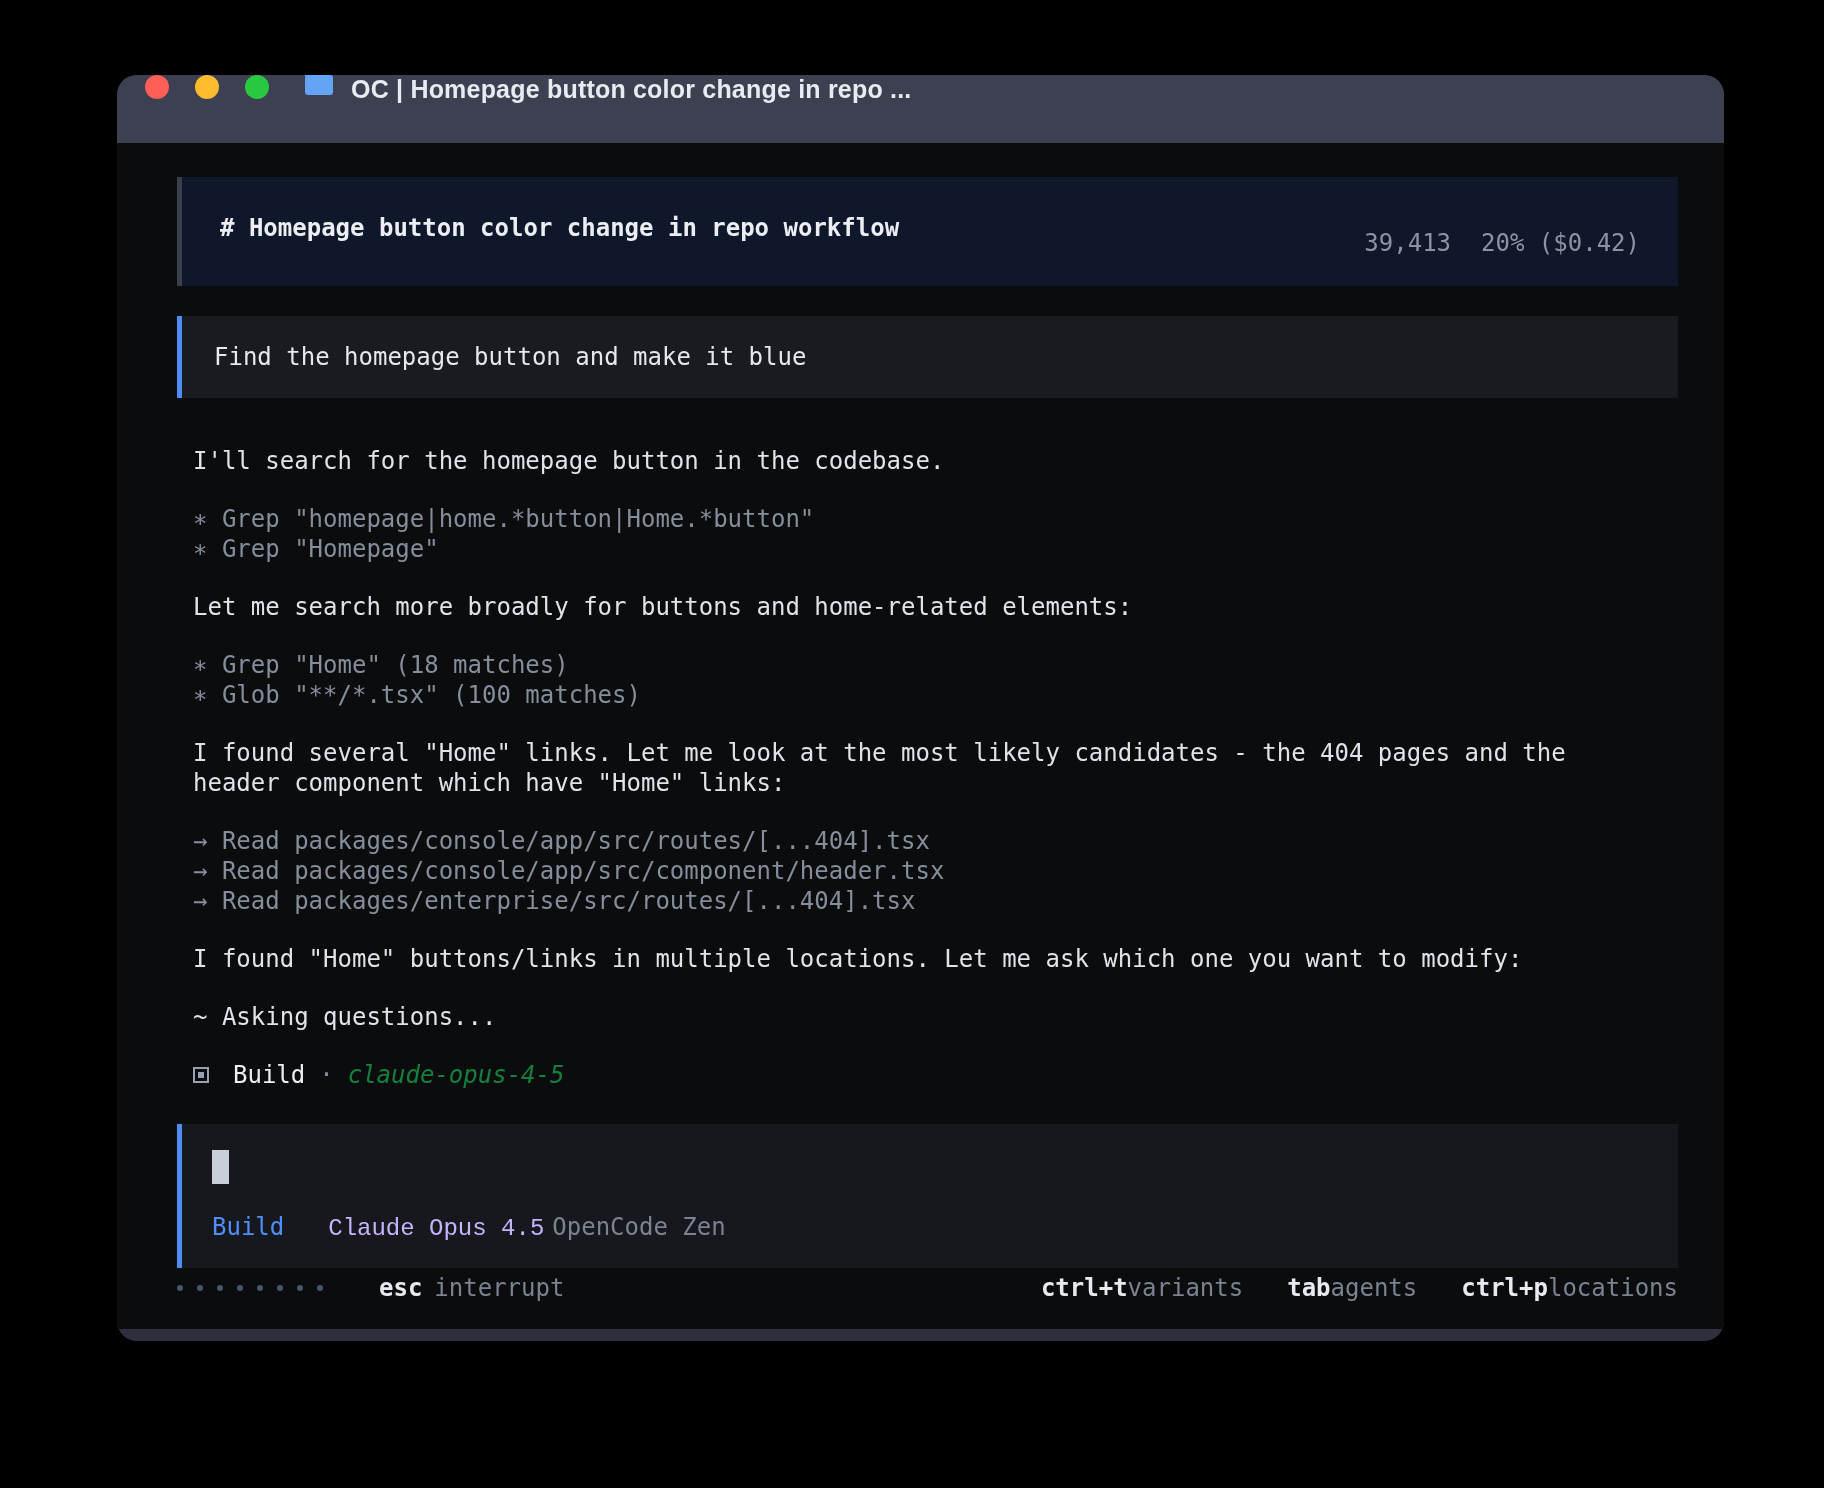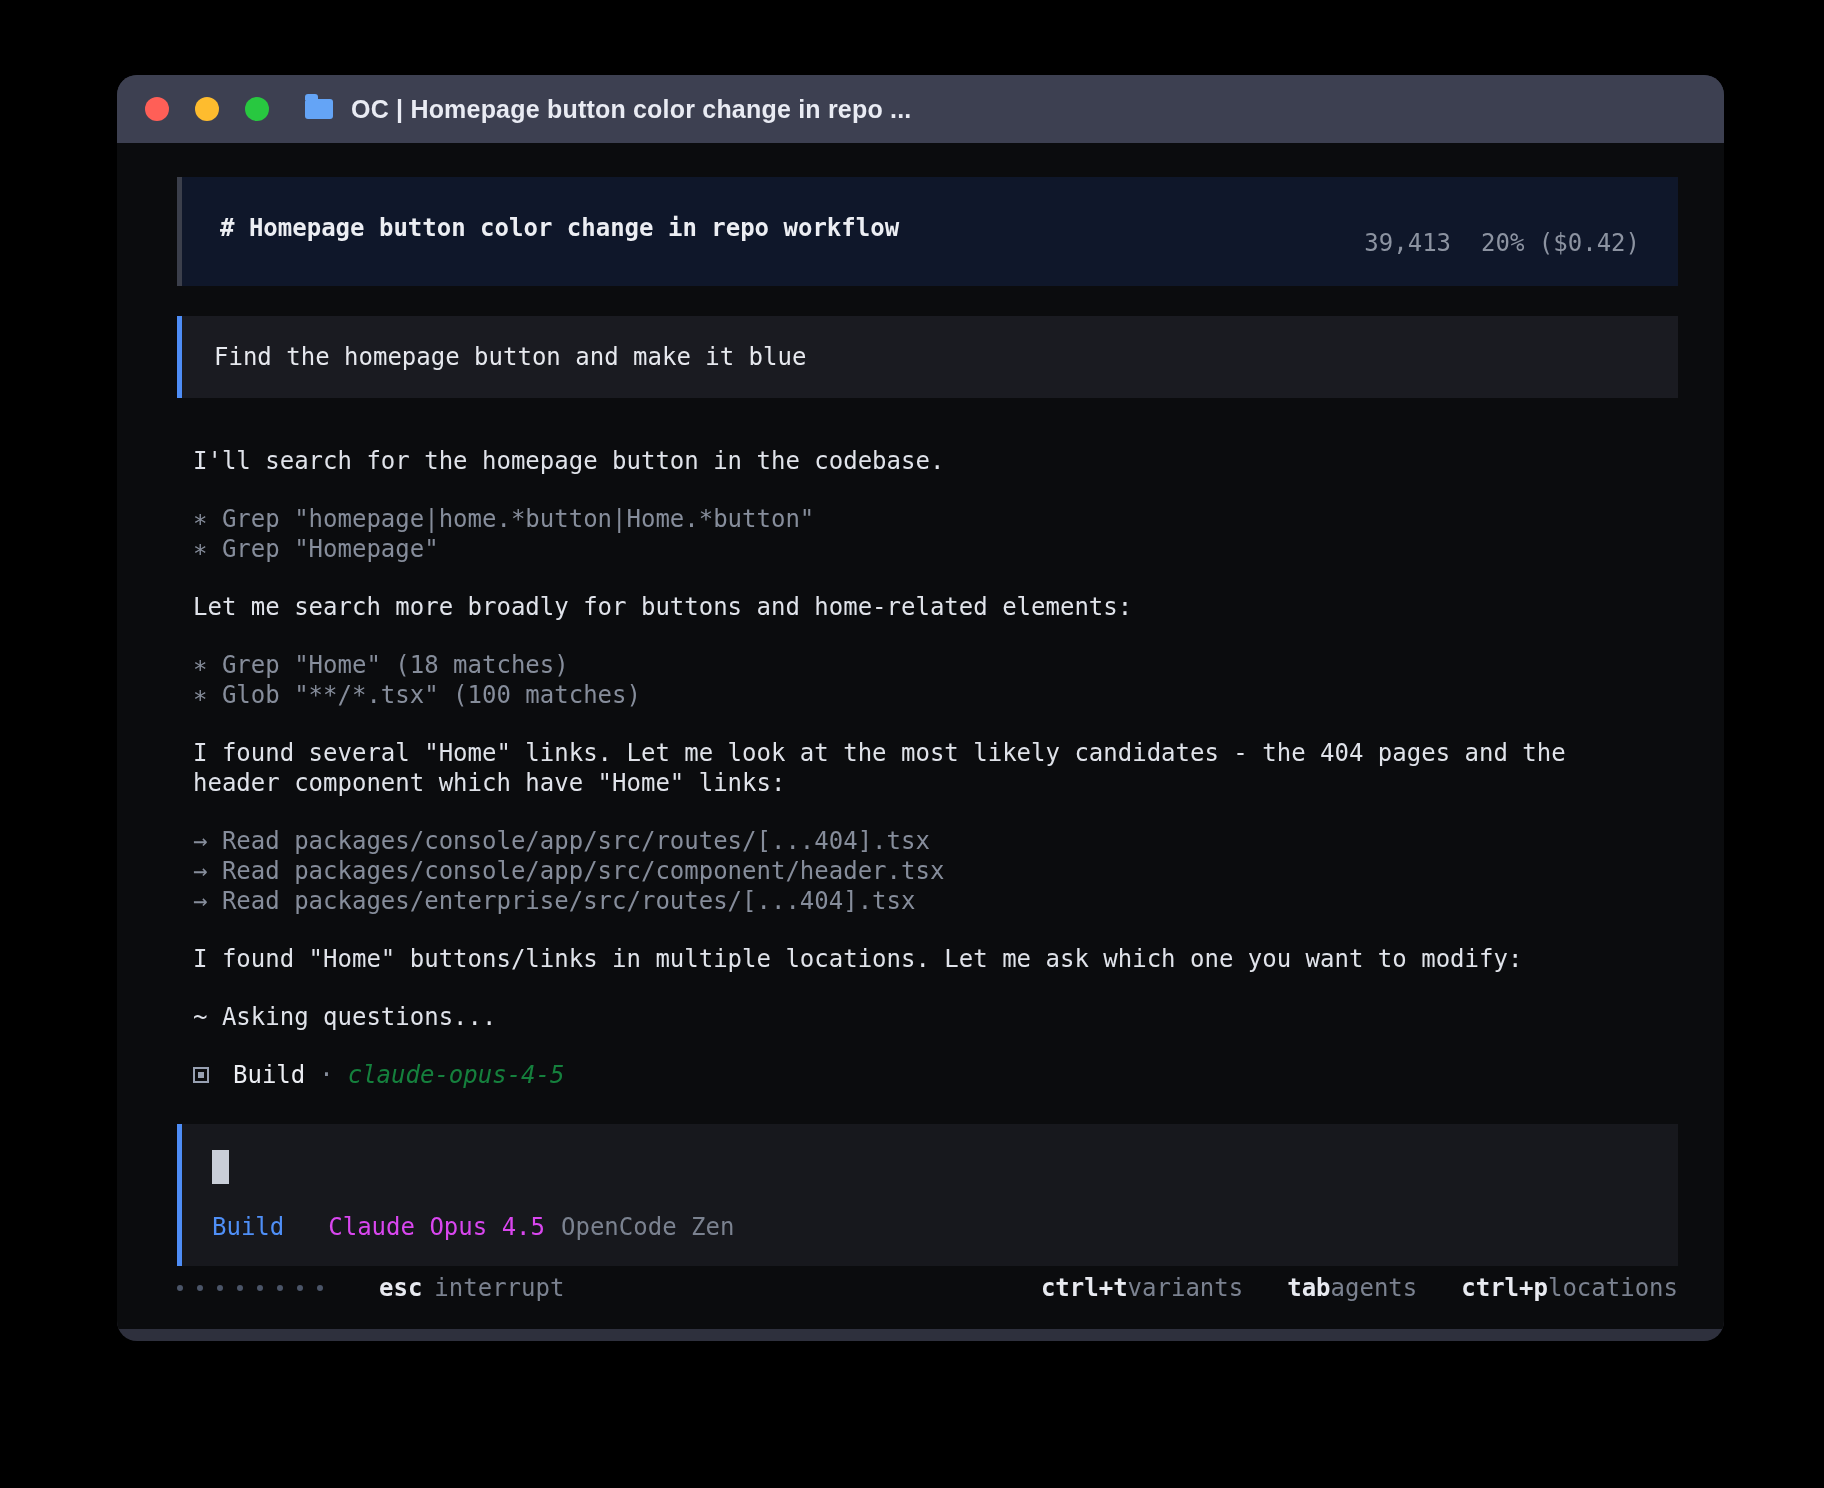--- a/index.html
+++ b/index.html
@@ -8,21 +8,21 @@
     width:1824px; height:1488px; position:relative; overflow:hidden;
     font-family:"DejaVu Sans Mono", monospace;
   }
   .window {
     position:absolute; left:117px; top:75px; width:1607px; height:1266px;
     border-radius:20px; background:#2e303d; overflow:hidden;
     display:flex; flex-direction:column;
     box-shadow:0 18px 60px rgba(0,0,0,.7);
   }
   .titlebar {
-    flex:0 0 68px; background:#3d4051; display:flex; align-items:center;
+    flex:0 0 68px; background:#3d4051; display:flex; 
     padding:0 28px; gap:14px;
     font-family:"Liberation Sans", sans-serif;
   }
   .lights { display:flex; gap:26px; margin-right:22px; }
   .light { width:24px; height:24px; border-radius:50%; }
   .light.red    { background:#ff5f57; }
   .light.yellow { background:#febc2e; }
   .light.green  { background:#28c840; }
   .folder {
     width:28px; height:20px; background:#64a4f6; border-radius:3px;
@@ -66,21 +66,21 @@
   .agent-name { color:#eceef3; margin-right:14px; }
   .agent-sep  { color:#868d9b; margin-right:14px; }
   .agent-model{ color:#15803d;font-style:italic; }
   .input-block {
     background:#17181d; border-left:5px solid #4e8df6;
     padding:26px 30px 24px 30px; margin-top:34px;
   }
   .cursor { width:17px; height:34px; background:#c9ced8; }
   .model-row { margin-top:28px; display:flex; align-items:baseline; }
   .mode-label { color:#4f8ff7; margin-right:44px; }
-  .model-name { color:#d946ef; margin-right:16px; }
+  .model-name { color:#c4b5fd; margin-right:8px;font-family:Liberation Mono, monospace; }
   .provider   { color:#7b8290; }
   .footer {
     margin-top:auto; padding-bottom:26px;
     display:flex; align-items:center;
   }
   .spinner { display:flex; gap:14px; margin-right:56px; align-items:center; }
   .spinner i { width:6px; height:6px; border-radius:50%; background:#4b5568; display:block; }
   .kbd { color:#e8eaf0; font-weight:bold; }
   .kbd-label { color:#7b8290; }
   .footer-left { display:flex; align-items:center; }

